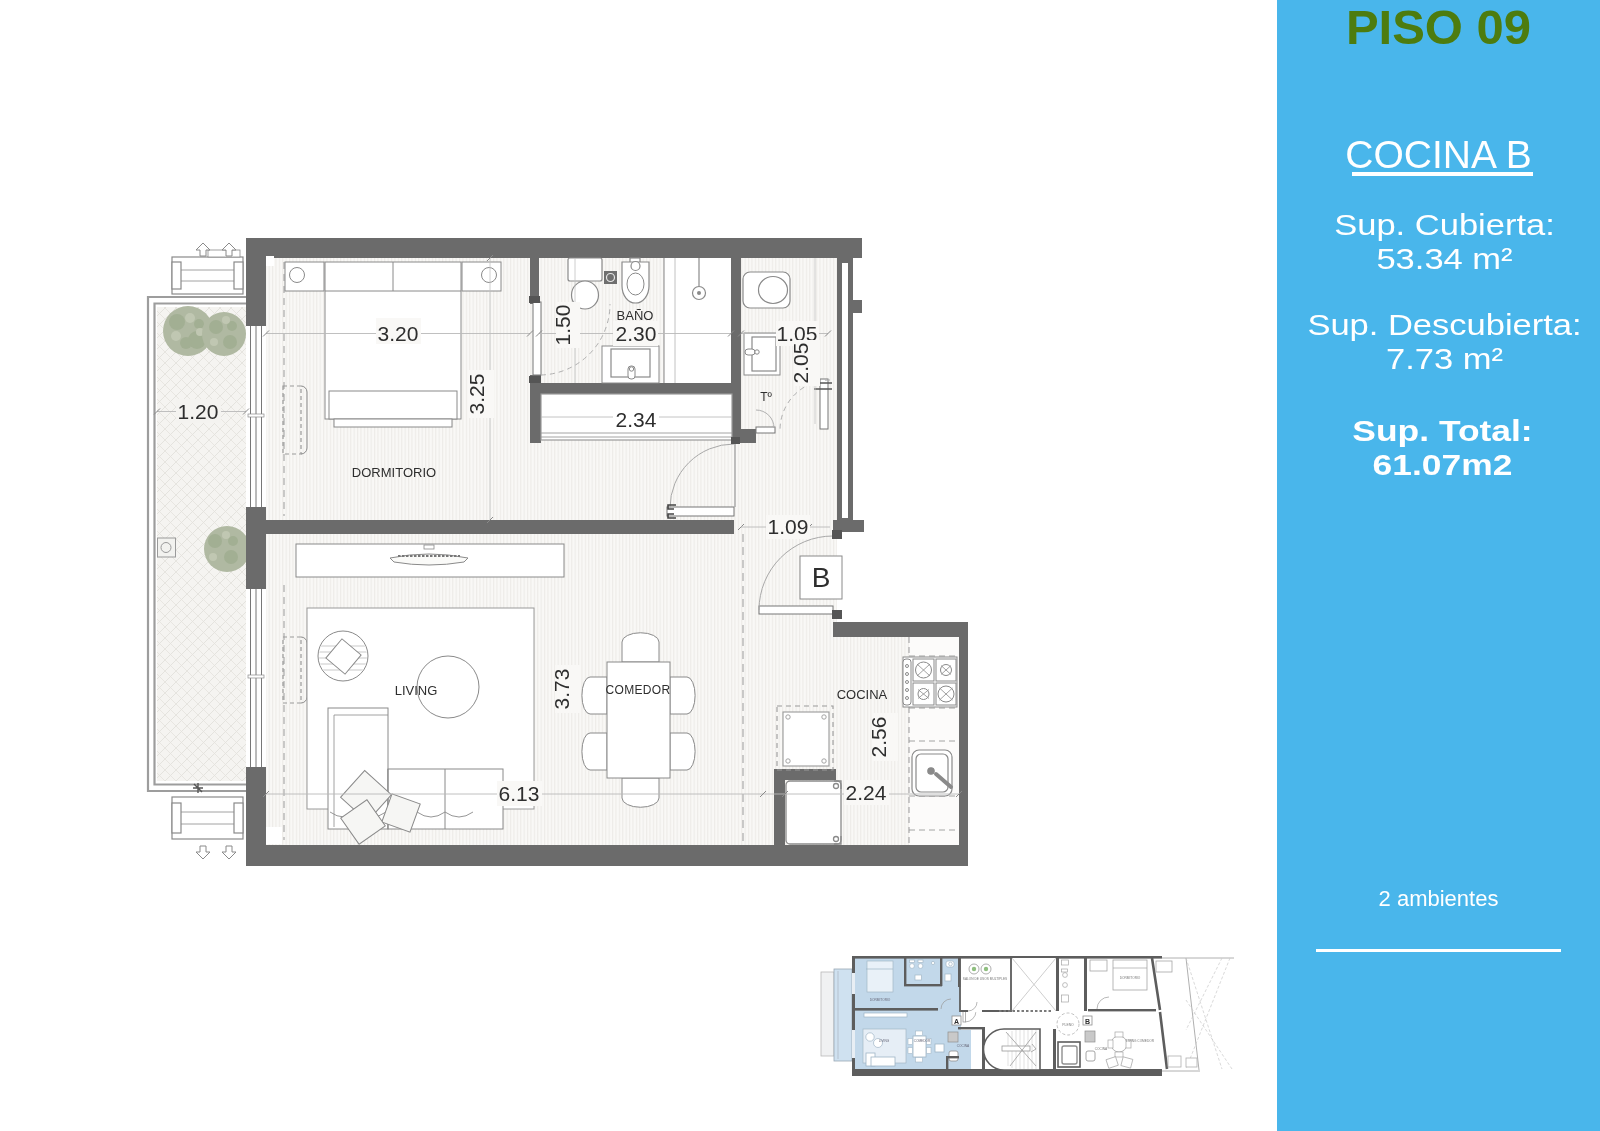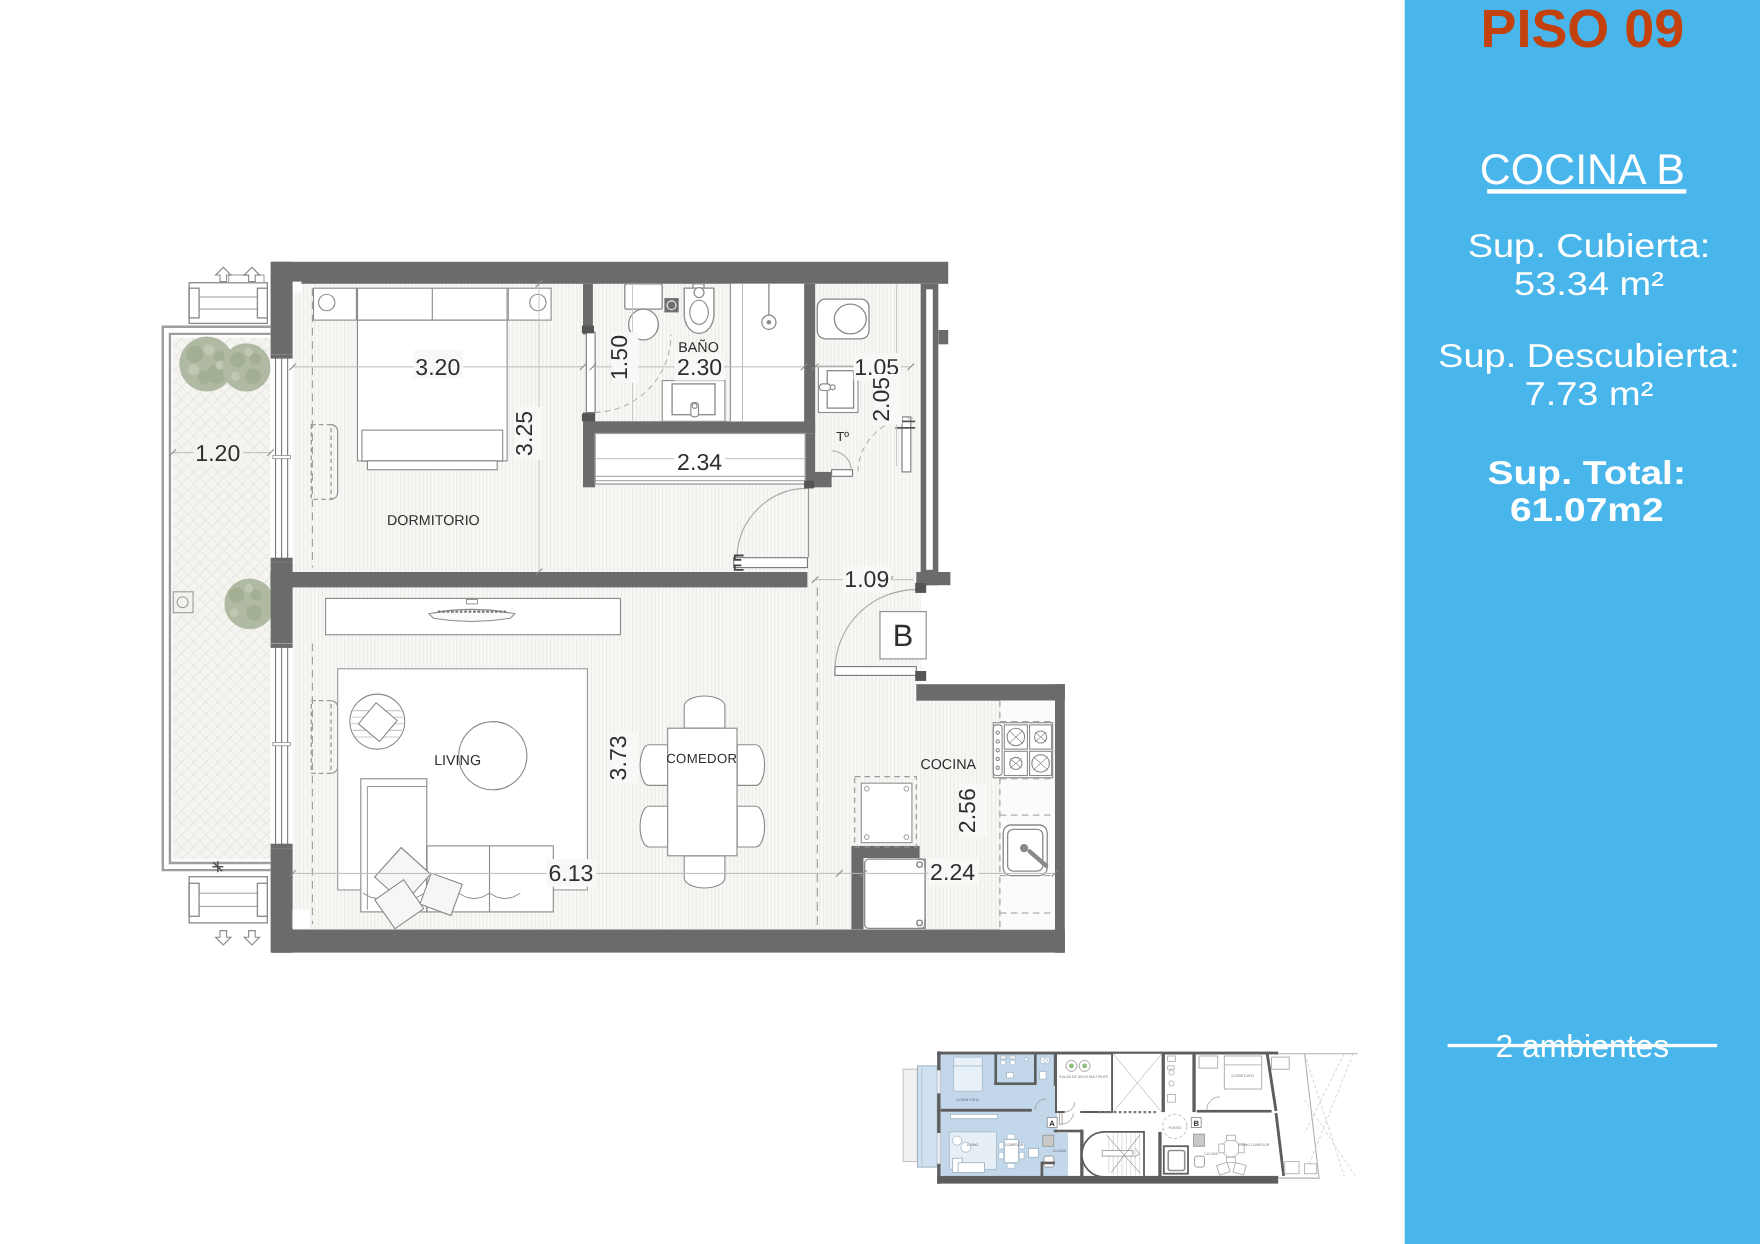--- a/index.html
+++ b/index.html
@@ -1,25 +1,25 @@
 <!DOCTYPE html>
 <html><head>
 <meta charset="utf-8">
 <style>
   html,body{margin:0;padding:0;background:#ffffff;}
   body{width:1600px;height:1131px;overflow:hidden;font-family:"Liberation Sans",sans-serif;}
   .page{position:relative;width:1600px;height:1131px;background:#ffffff;}
   .sidebar{position:absolute;left:1277px;top:0;width:323px;height:1131px;background:#49b6eb;}
   .sb{position:absolute;left:1277px;width:323px;text-align:center;color:#ffffff;}
-  .piso{top:-1px;font-size:49px;font-weight:bold;color:#c2410c;letter-spacing:0px;}
+  .piso{top:-1px;font-size:49px;font-weight:bold;color:#4d7c0f;letter-spacing:0px;}
   .unidad{top:133px;font-size:39px;}
   
   .sup{font-size:30px;line-height:34px;transform:scaleX(1.15);}
   .suptotal{font-size:30px;line-height:34px;font-weight:bold;transform:scaleX(1.18);}
-  .amb{top:936px;font-size:29px;}
+  .amb{top:886px;font-size:22px;}
   .sbline{position:absolute;left:1316px;top:949px;width:245px;height:3px;background:#ffffff;}
   svg{position:absolute;left:0;top:0;}
   text{font-family:"Liberation Sans",sans-serif;fill:#2e2e2e;}
   .dim{font-size:21px;}
   .room{font-size:13px;letter-spacing:0px;}
 </style>
 </head>
 <body>
 <div class="page">
 

